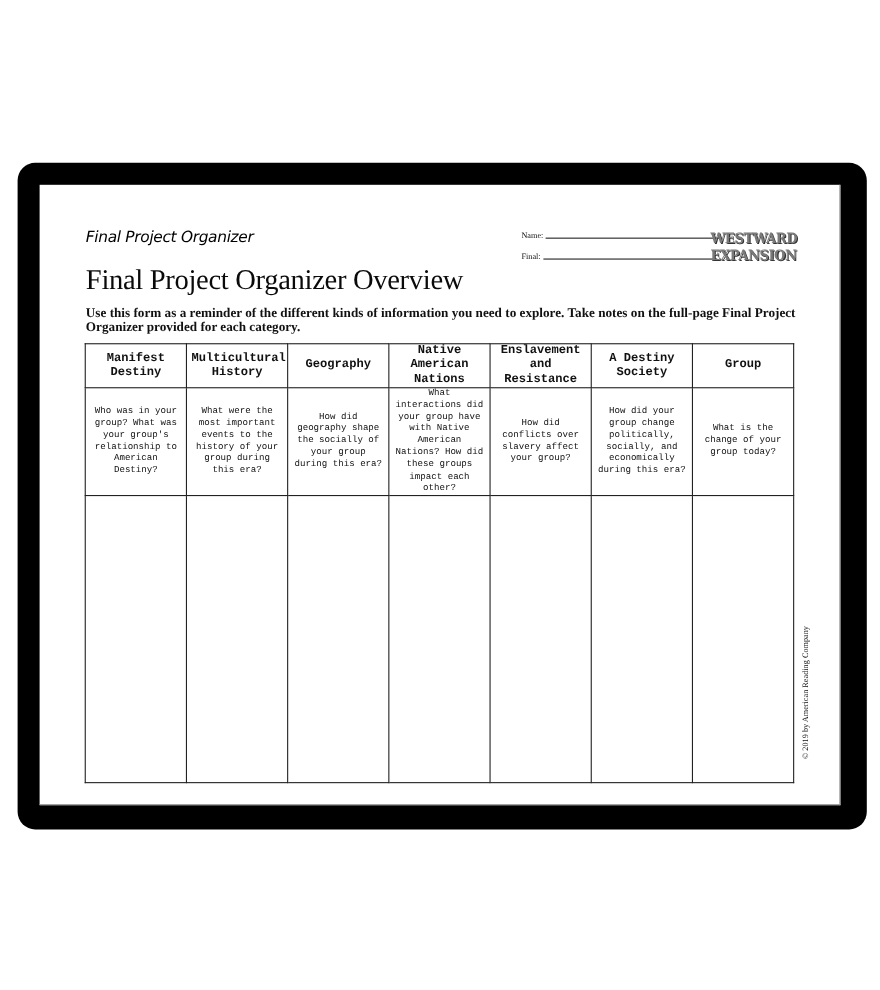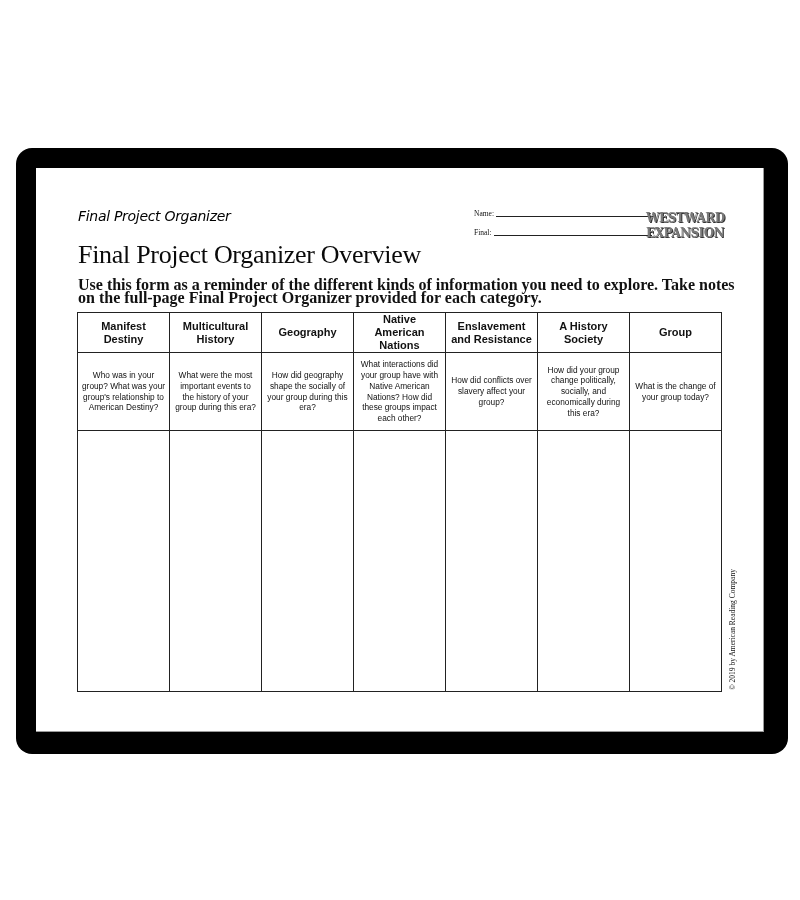--- a/index.html
+++ b/index.html
@@ -91,32 +91,32 @@
       color: #0a0a0a;
       letter-spacing: -0.3px;
     }
     .intro {
       position: absolute;
       left: 78px;
       top: 278px;
       width: 660px;
       font-family: "Liberation Serif", serif;
       font-weight: bold;
-      font-size: 16px;
+      font-size: 12px;
       line-height: 13px;
       color: #111;
     }
     table.organizer {
       position: absolute;
       left: 77px;
       top: 312px;
       width: 645px;
       border-collapse: collapse;
       table-layout: fixed;
-      font-family: Liberation Sans, sans-serif;
+      font-family: Liberation Mono, monospace;
     }
     table.organizer th, table.organizer td {
       border: 1.5px solid #222;
       text-align: center;
       vertical-align: middle;
       padding: 0 4px;
       color: #111;
     }
     table.organizer th {
       height: 34px;
@@ -170,21 +170,21 @@
 <div class="intro">Use this form as a reminder of the different kinds of information you need to explore. Take notes on the full-page Final Project Organizer provided for each category.</div>
 
 <table class="organizer">
   <tbody>
       <tr>
     <th>Manifest Destiny</th>
     <th>Multicultural History</th>
     <th>Geography</th>
     <th>Native American Nations</th>
     <th>Enslavement and Resistance</th>
-    <th>A History Society</th>
+    <th>A Destiny Society</th>
     <th>Group</th>
   </tr>
   <tr>
     <td class="q">Who was in your group? What was your group's relationship to American Destiny?</td>
     <td class="q">What were the most important events to the history of your group during this era?</td>
     <td class="q">How did geography shape the socially of your group during this era?</td>
     <td class="q">What interactions did your group have with Native American Nations? How did these groups impact each other?</td>
     <td class="q">How did conflicts over slavery affect your group?</td>
     <td class="q">How did your group change politically, socially, and economically during this era?</td>
     <td class="q">What is the change of your group today?</td>

